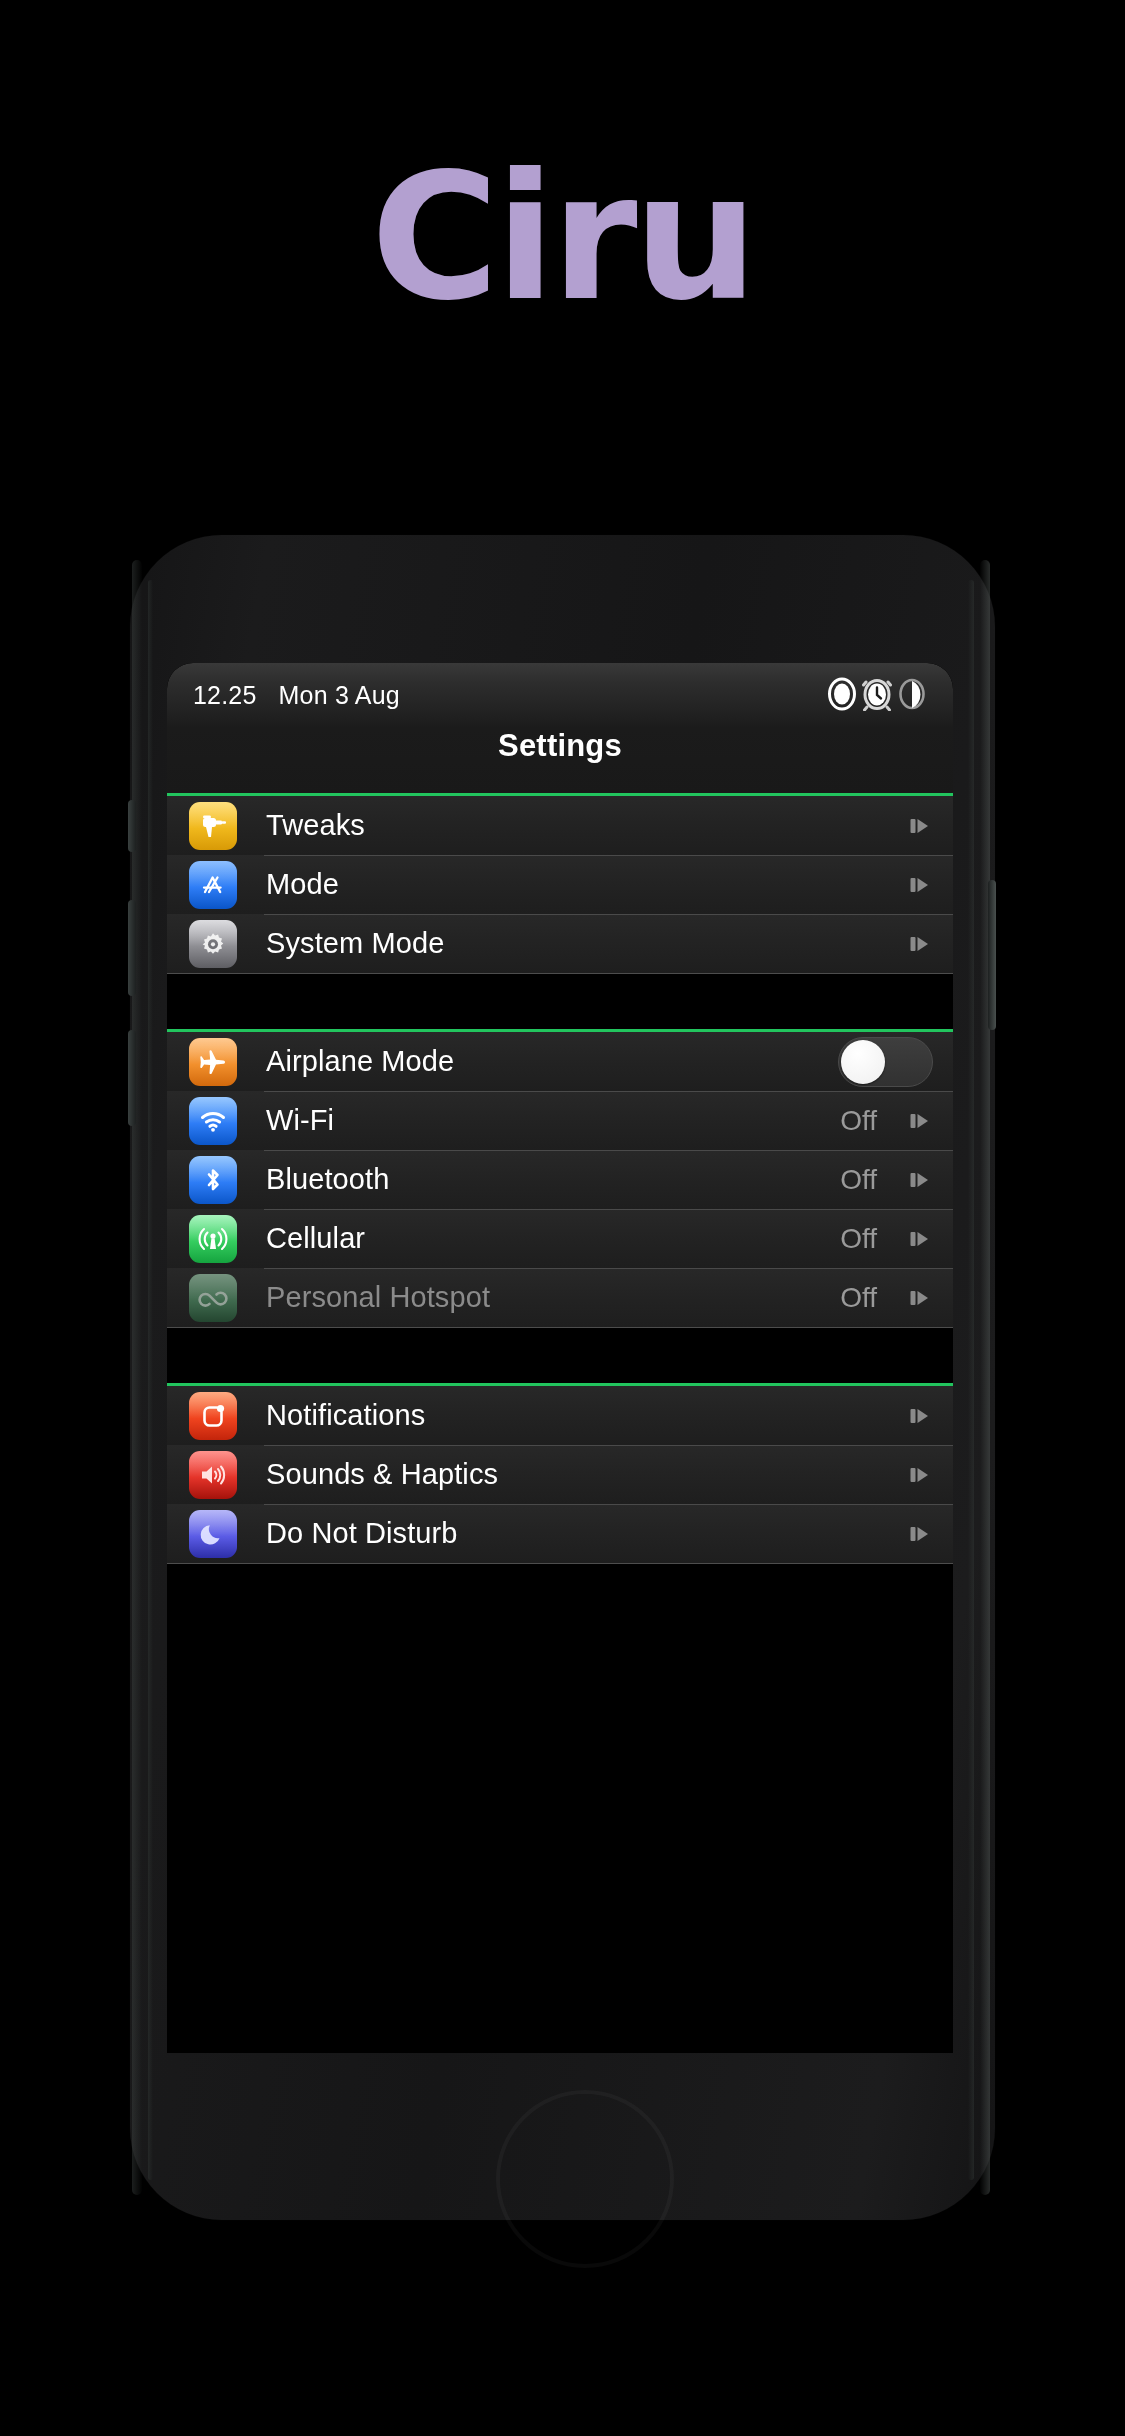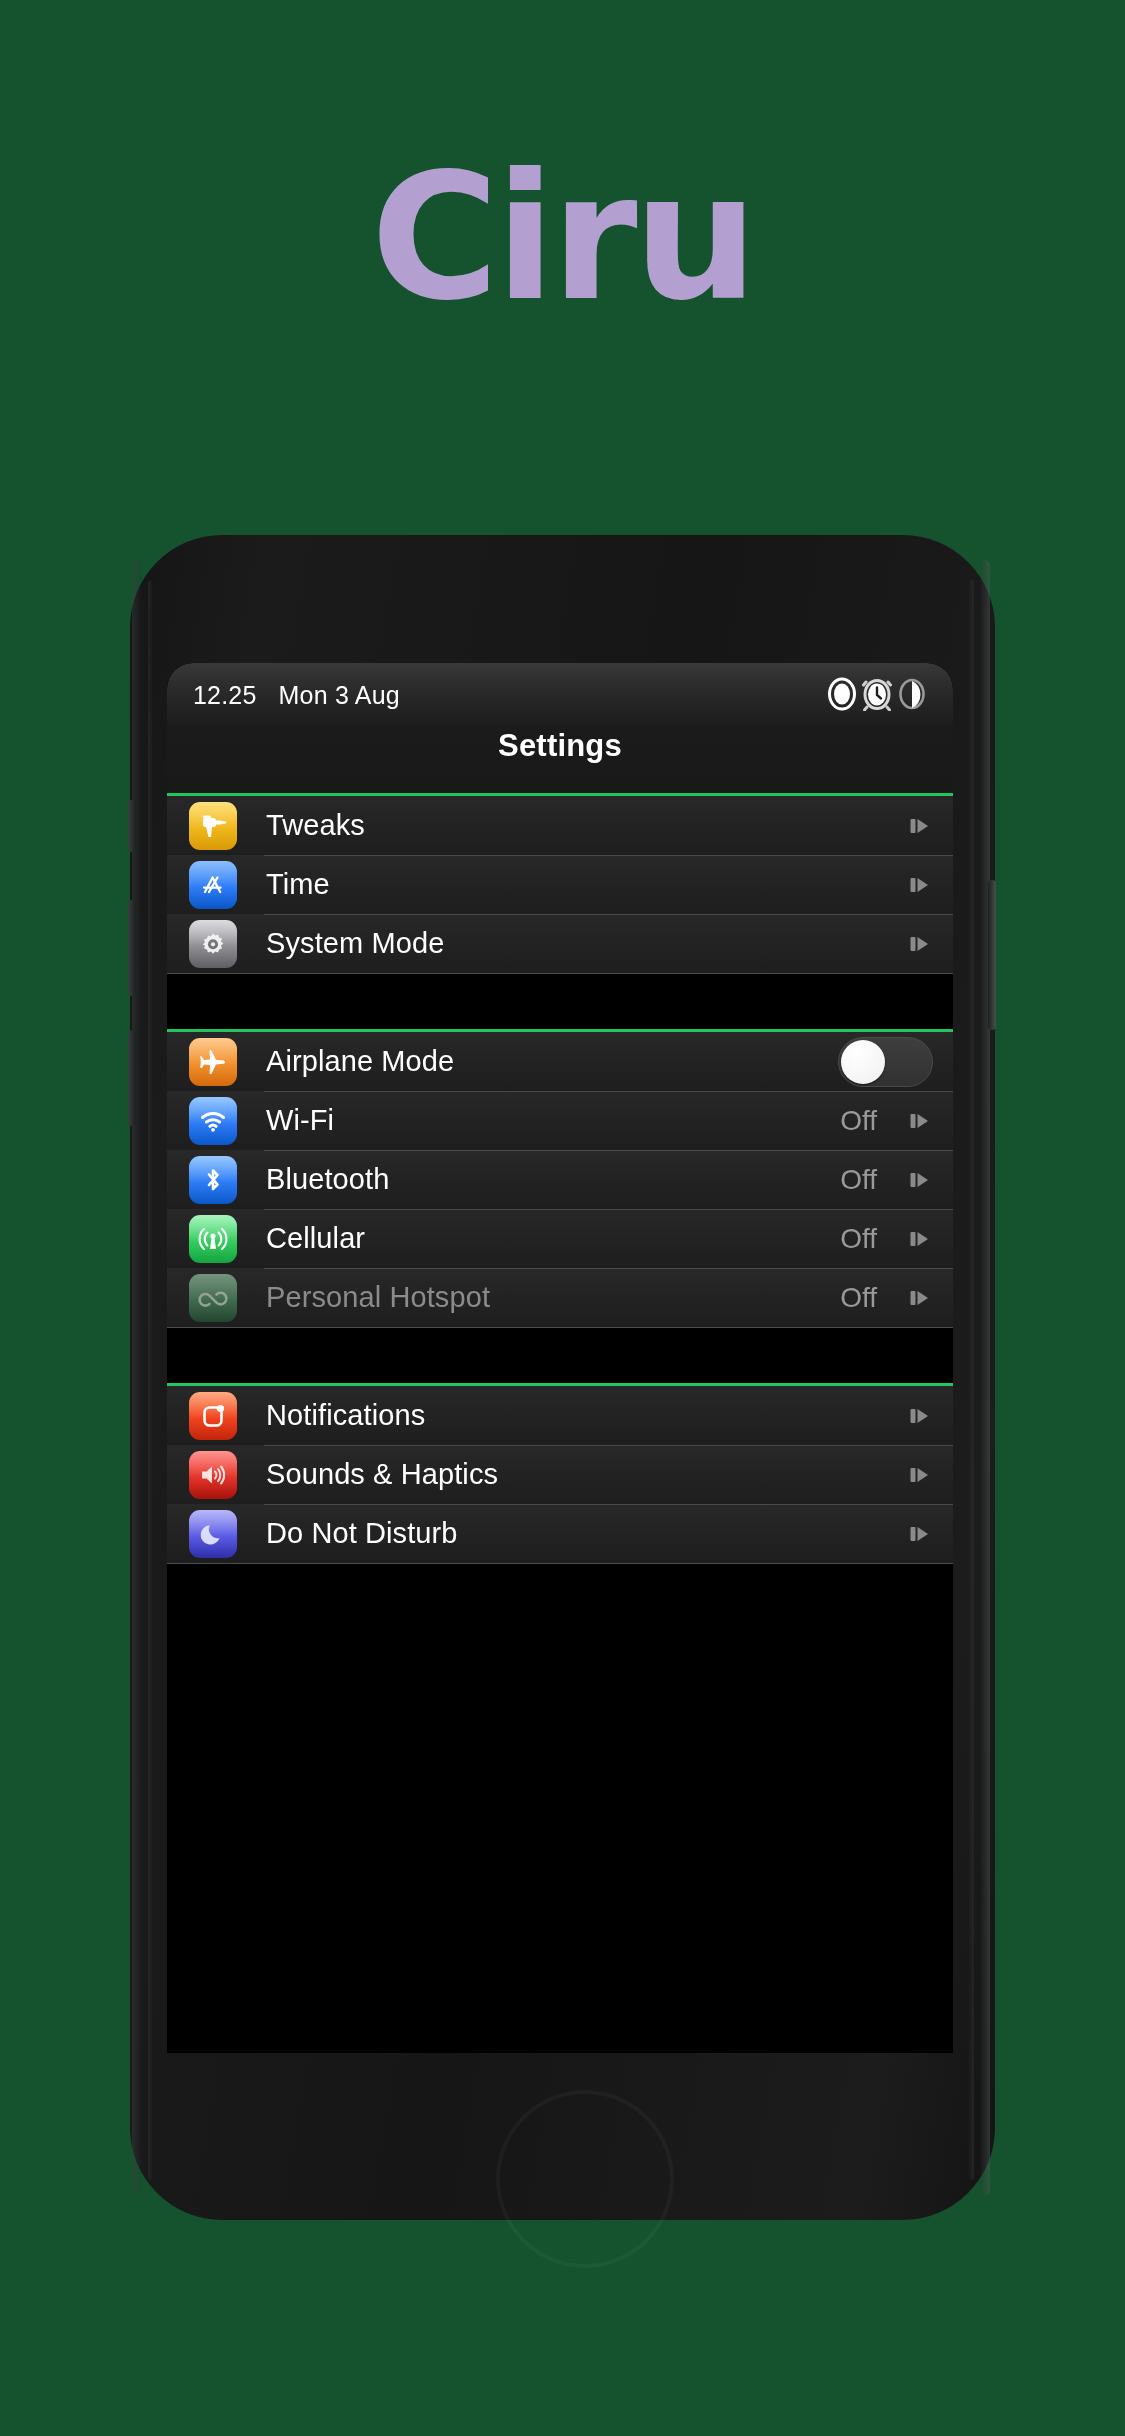--- a/index.html
+++ b/index.html
@@ -2,21 +2,21 @@
 <html><head>
 <meta charset="utf-8">
 <style>
   html,body{margin:0;padding:0;}
   body{
     width:1125px;height:2436px;overflow:hidden;
     background:#171718;
     font-family:"Liberation Sans","DejaVu Sans",sans-serif;
     -webkit-font-smoothing:antialiased;
   }
-  .stage{position:relative;width:1125px;height:2436px;background:#14532d;}
+  .stage{position:relative;width:1125px;height:2436px;background:#000000;}
 
   
   .brand{
     position:absolute;left:0;top:150px;width:1125px;
     text-align:center;
     font-size:175px;line-height:1;
     font-weight:700;
     letter-spacing:-4px;
     font-family:"DejaVu Sans","Liberation Sans",sans-serif;
     color:#b3a0d0;
@@ -239,21 +239,21 @@
           <div class="row">
             <span class="ico" style="background: linear-gradient(rgb(97, 166, 255), rgb(46, 125, 246) 55%, rgb(10, 85, 200));">
     <svg width="30" height="30" viewBox="0 0 30 30">
                 <g stroke="#fff" stroke-width="2.3" fill="none" stroke-linecap="round" stroke-linejoin="round">
     <path d="M7 22 L14.6 7.5 L22.2 22"></path>
                   <path d="M11 22 L19.5 7.5"></path>
                   <path d="M6 17.6 L22.6 17.6"></path>
                 </g>
               </svg>
             </span>
-            <span class="label">Time</span>
+            <span class="label">Mode</span>
             <span class="right">
               <span style="display: flex;">
                 <svg class="disc" width="26" height="26" viewBox="0 0 26 26">
   <rect x="3.5" y="6" width="5" height="14" rx="1" fill="#8a8a8a"></rect>
   <path d="M10.5 6 L21 13 L10.5 20 Z" fill="#8a8a8a"></path>
                 </svg>
               </span>
             </span>
           </div>
           <div class="row">

